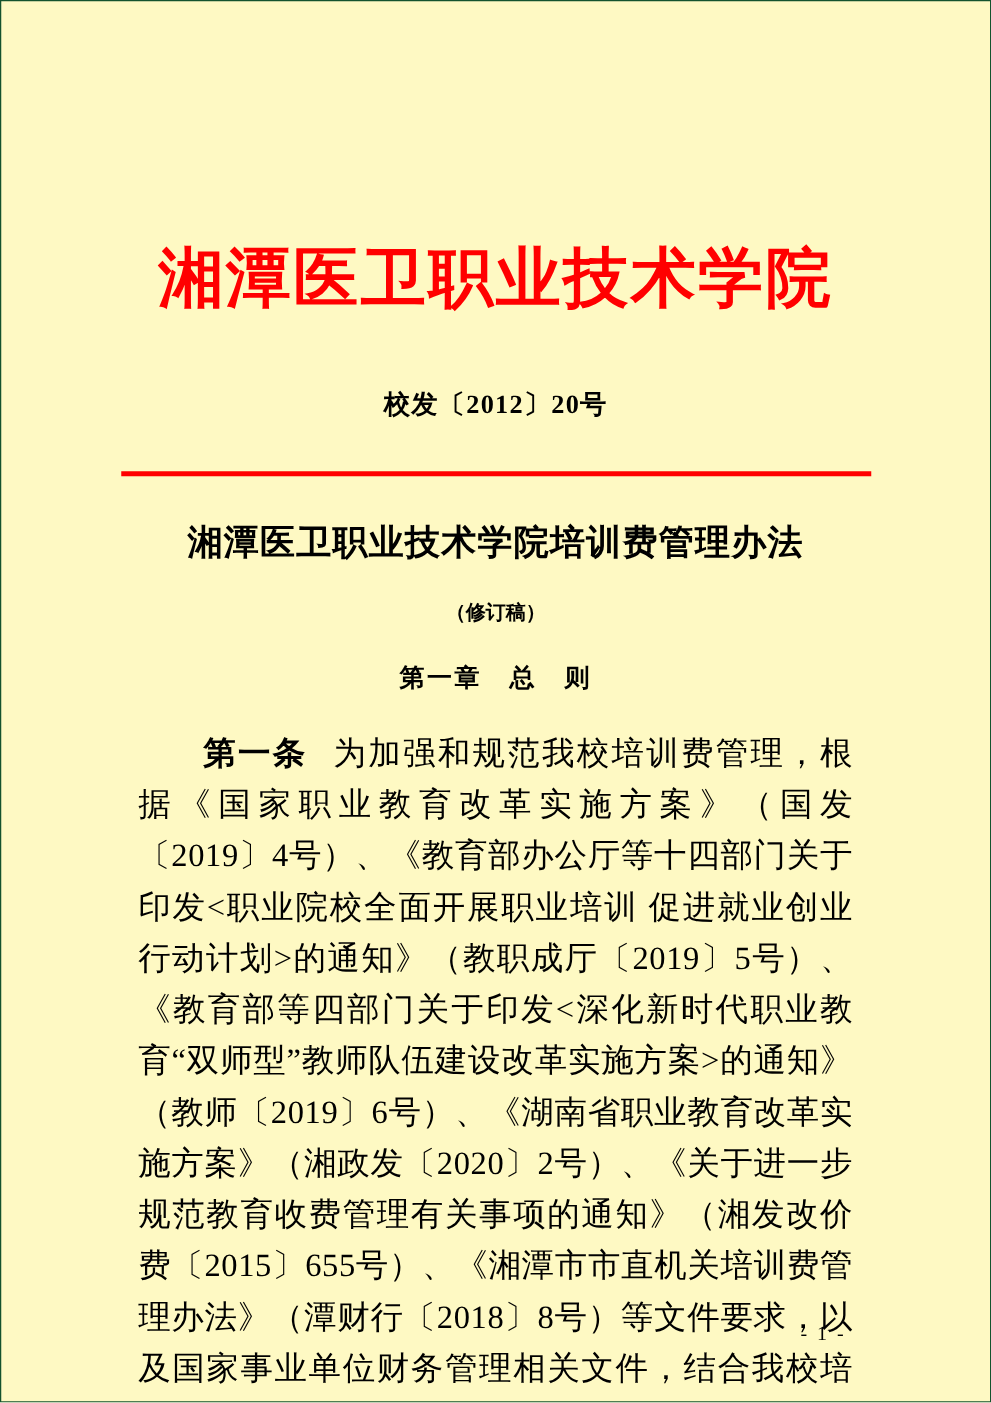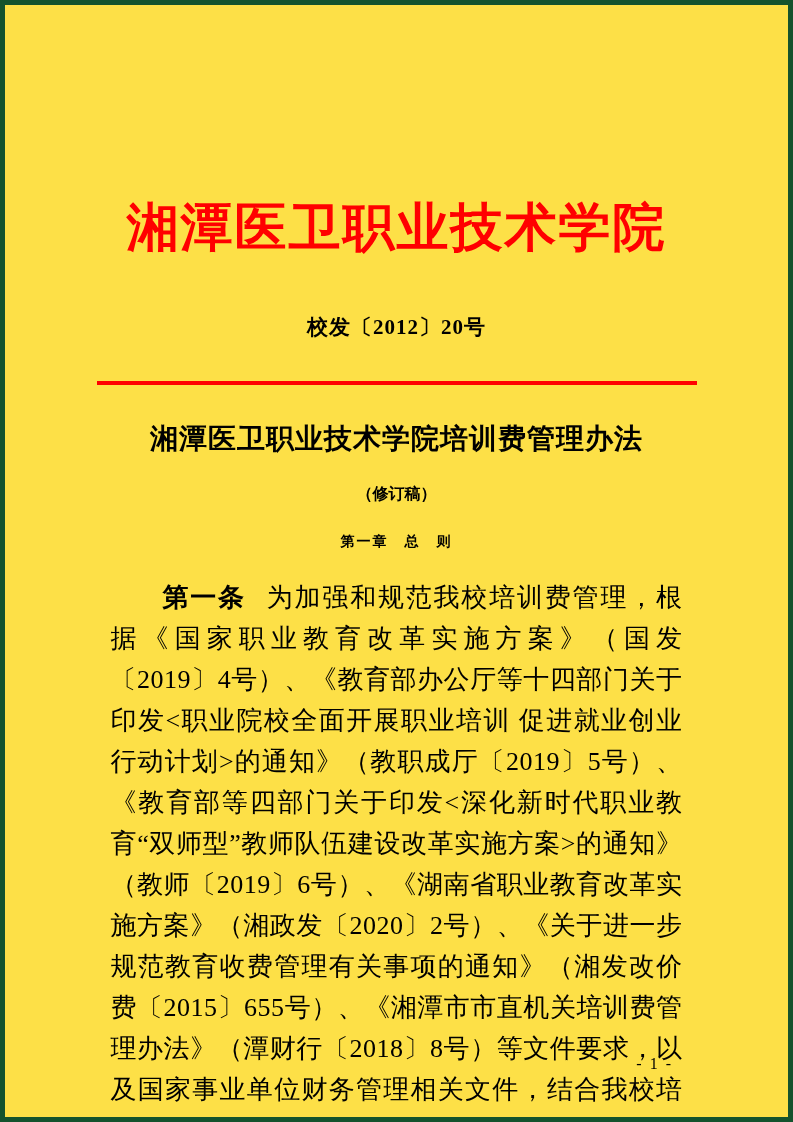--- a/index.html
+++ b/index.html
@@ -5,26 +5,26 @@
   html, body {
     margin: 0;
     padding: 0;
     background: #ffffff;
   }
   .page {
     position: relative;
     width: 793px;
     height: 1122px;
     margin: 0 auto;
-    background: #fde047;
+    background: #fef9c3;
     overflow: hidden;
     font-family: "Liberation Serif", "DejaVu Serif", serif;
     color: #000000;
     box-sizing: border-box;
-    border: 5px solid #14532d;
+    border: 1px solid #14532d;
   }
   .letterhead {
     margin-top: 192px;
     text-align: center;
     color: #ff0000;
     font-size: 52px;
     font-weight: bold;
     letter-spacing: 2px;
     line-height: 1.2;
     white-space: nowrap;
@@ -52,21 +52,21 @@
   }
   .doc-subtitle {
     margin-top: 26px;
     text-align: center;
     font-size: 16px;
     font-weight: bold;
   }
   .chapter-heading {
     margin-top: 28px;
     text-align: center;
-    font-size: 14px;
+    font-size: 20px;
     font-weight: bold;
     letter-spacing: 2px;
   }
   .body-text {
     width: 572px;
     margin: 26px auto 0 auto;
     font-size: 26px;
     line-height: 41px;
     text-align: justify;
     text-indent: 2em;

